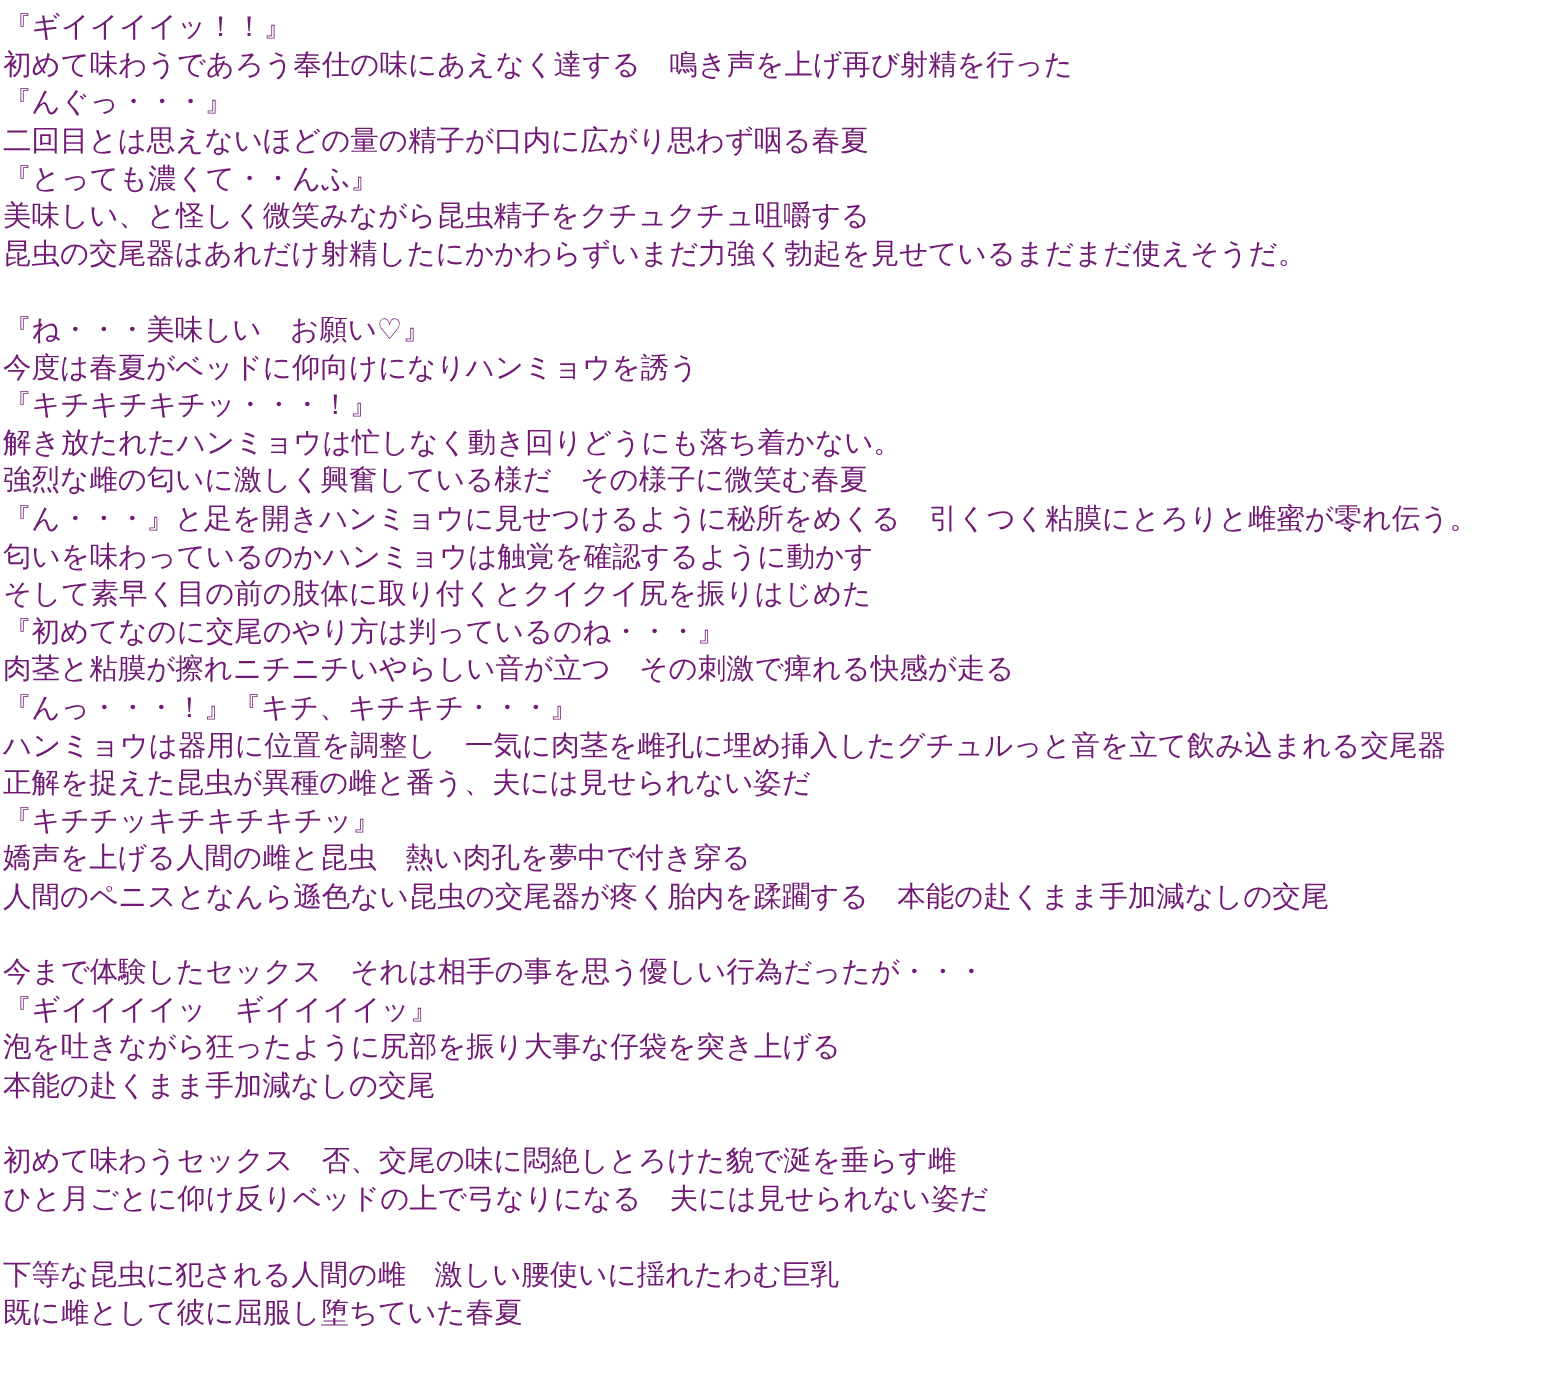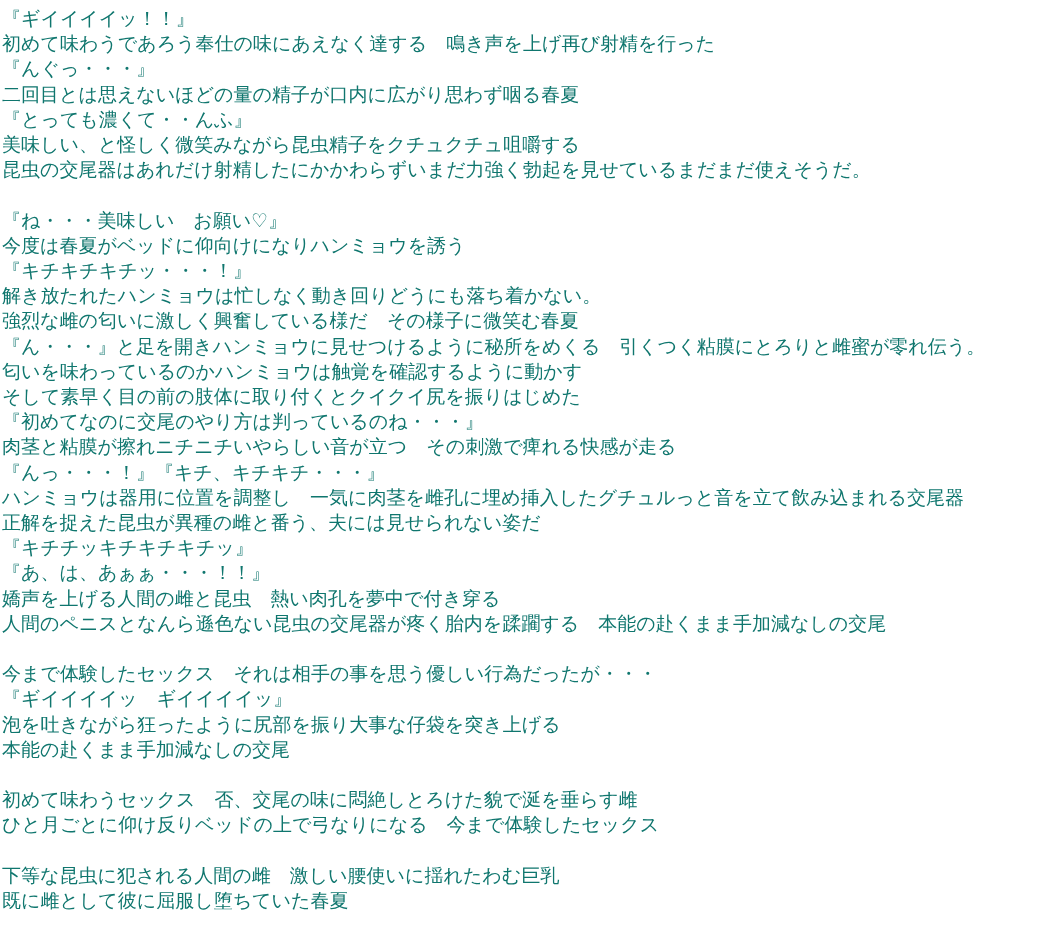--- a/index.html
+++ b/index.html
@@ -15,21 +15,21 @@
     overflow: hidden;
   }
   #doc {
     padding: 6px 0 0 2px;
   }
   .line {
     font-size: 19px;
     line-height: 25.2px;
     white-space: pre;
     letter-spacing: 0px;
-    color: #0f766e;
+    color: #701a75;
     font-weight: 400;
   }
   .blank {
     font-size: 19px;
     line-height: 25.2px;
     white-space: pre;
     height: 25.2px;
   }
 </style>
 </head>
@@ -51,27 +51,26 @@
     <div class="line">強烈な雌の匂いに激しく興奮している様だ　その様子に微笑む春夏</div>
     <div class="line">『ん・・・』と足を開きハンミョウに見せつけるように秘所をめくる　引くつく粘膜にとろりと雌蜜が零れ伝う。</div>
     <div class="line">匂いを味わっているのかハンミョウは触覚を確認するように動かす</div>
     <div class="line">そして素早く目の前の肢体に取り付くとクイクイ尻を振りはじめた</div>
     <div class="line">『初めてなのに交尾のやり方は判っているのね・・・』</div>
     <div class="line">肉茎と粘膜が擦れニチニチいやらしい音が立つ　その刺激で痺れる快感が走る</div>
     <div class="line">『んっ・・・！』『キチ、キチキチ・・・』</div>
     <div class="line">ハンミョウは器用に位置を調整し　一気に肉茎を雌孔に埋め挿入したグチュルっと音を立て飲み込まれる交尾器</div>
     <div class="line">正解を捉えた昆虫が異種の雌と番う、夫には見せられない姿だ</div>
     <div class="line">『キチチッキチキチキチッ』</div>
-    <div class="line">『あ、は、あぁぁ・・・！！』</div>
     <div class="line">嬌声を上げる人間の雌と昆虫　熱い肉孔を夢中で付き穿る</div>
     <div class="line">人間のペニスとなんら遜色ない昆虫の交尾器が疼く胎内を蹂躙する　本能の赴くまま手加減なしの交尾</div>
     <div class="blank">&nbsp;</div>
     <div class="line">今まで体験したセックス　それは相手の事を思う優しい行為だったが・・・</div>
     <div class="line">『ギイイイイッ　ギイイイイッ』</div>
     <div class="line">泡を吐きながら狂ったように尻部を振り大事な仔袋を突き上げる</div>
     <div class="line">本能の赴くまま手加減なしの交尾</div>
     <div class="blank">&nbsp;</div>
     <div class="line">初めて味わうセックス　否、交尾の味に悶絶しとろけた貌で涎を垂らす雌</div>
-    <div class="line">ひと月ごとに仰け反りベッドの上で弓なりになる　今まで体験したセックス</div>
+    <div class="line">ひと月ごとに仰け反りベッドの上で弓なりになる　夫には見せられない姿だ</div>
     <div class="blank">&nbsp;</div>
     <div class="line">下等な昆虫に犯される人間の雌　激しい腰使いに揺れたわむ巨乳</div>
     <div class="line">既に雌として彼に屈服し堕ちていた春夏</div>
   </div>
 
 </body></html>

